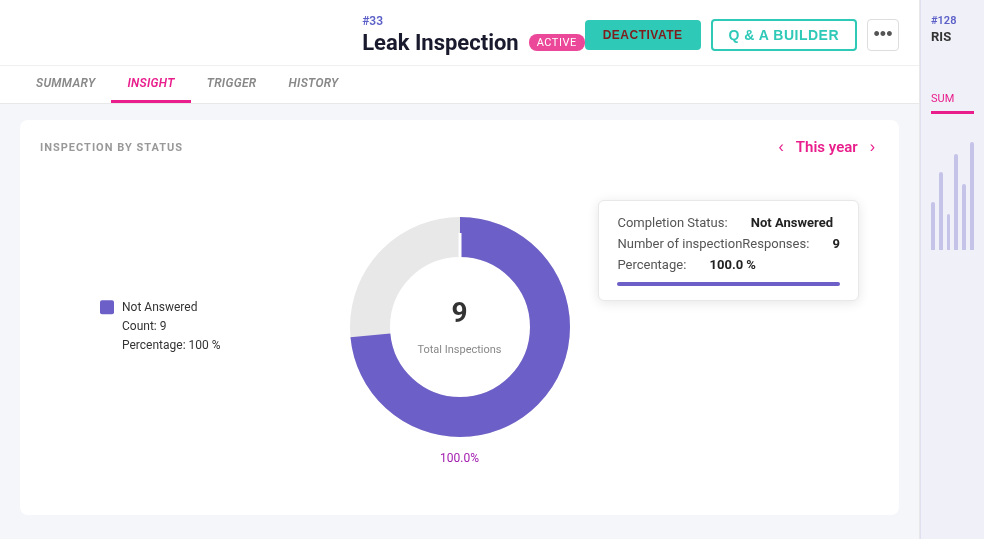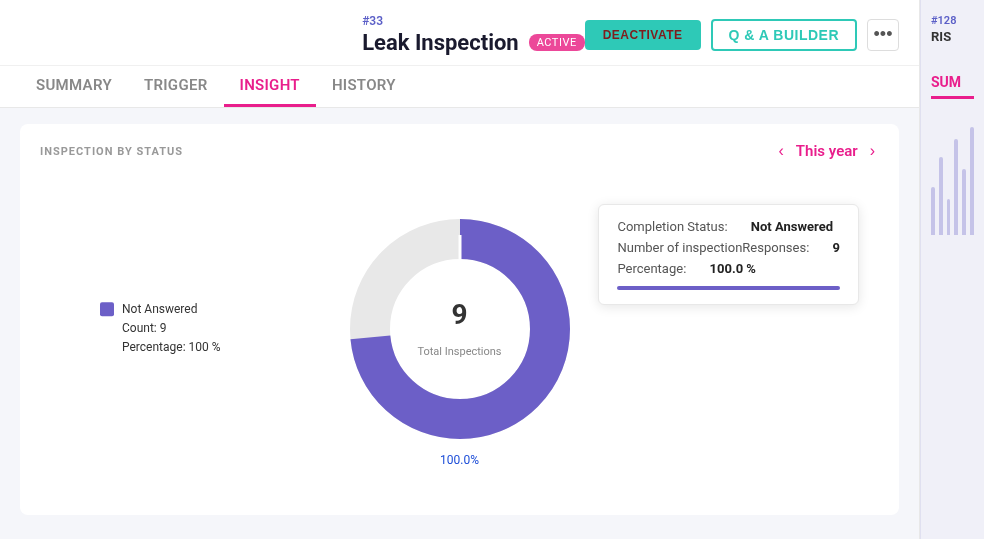--- a/index.html
+++ b/index.html
@@ -122,27 +122,28 @@
     .tabs {
       display: flex;
       align-items: flex-end;
       padding: 0 20px;
       background: #fff;
       border-bottom: 1px solid #e8e8e8;
     }
 
     .tab {
       padding: 10px 16px;
-      font-size: 15px;
+      font-size: 12px;
       font-weight: 600;
       color: #888;
       cursor: pointer;
       border-bottom: 3px solid transparent;
       text-transform: uppercase;
       letter-spacing: 0.3px;
+      font-style: italic;
     }
 
     .tab.active {
       color: #e91e8c;
       border-bottom: 3px solid #e91e8c;
     }
 
     
     .content-area {
       flex: 1;
@@ -267,21 +268,21 @@
       margin-top: 16px;
     }
 
     
     .percentage-label {
       position: absolute;
       bottom: -18px;
       left: 50%;
       transform: translateX(-50%);
       font-size: 12px;
-      color: #1d4ed8;
+      color: #a21caf;
       margin-top: 24px;
     }
 
     
     .tooltip-card {
       position: absolute;
       right: 20px;
       top: 30px;
       background: #fff;
       border: 1px solid #e8e8e8;
@@ -332,23 +333,23 @@
     }
 
     .right-issue-title {
       font-size: 13px;
       font-weight: 700;
       color: #333;
       margin-top: 2px;
     }
 
     .right-tab {
-      margin-top: 30px;
-      font-size: 14px;
-      font-weight: 700;
+      margin-top: 48px;
+      font-size: 11px;
+      font-weight: 400;
       color: #e91e8c;
       text-transform: uppercase;
       border-bottom: 3px solid #e91e8c;
       padding-bottom: 6px;
     }
 
     .right-chart-placeholder {
       margin-top: 16px;
       display: flex;
       gap: 4px;
@@ -381,22 +382,22 @@
         <button class="btn-deactivate">DEACTIVATE</button>
         <button class="btn-qa">Q &amp; A BUILDER</button>
         <button class="btn-more">
           <span>•••</span>
         </button>
       </div>
     </div>
 
     <div class="tabs">
       <div class="tab">SUMMARY</div>
+      <div class="tab active">INSIGHT</div>
       <div class="tab">TRIGGER</div>
-      <div class="tab active">INSIGHT</div>
       <div class="tab">HISTORY</div>
     </div>
 
     <div class="content-area">
       <div class="section-card">
 
         <div class="section-header">
           <span class="section-title">INSPECTION BY STATUS</span>
           <div class="period-nav">
             <button class="period-arrow">‹</button>

